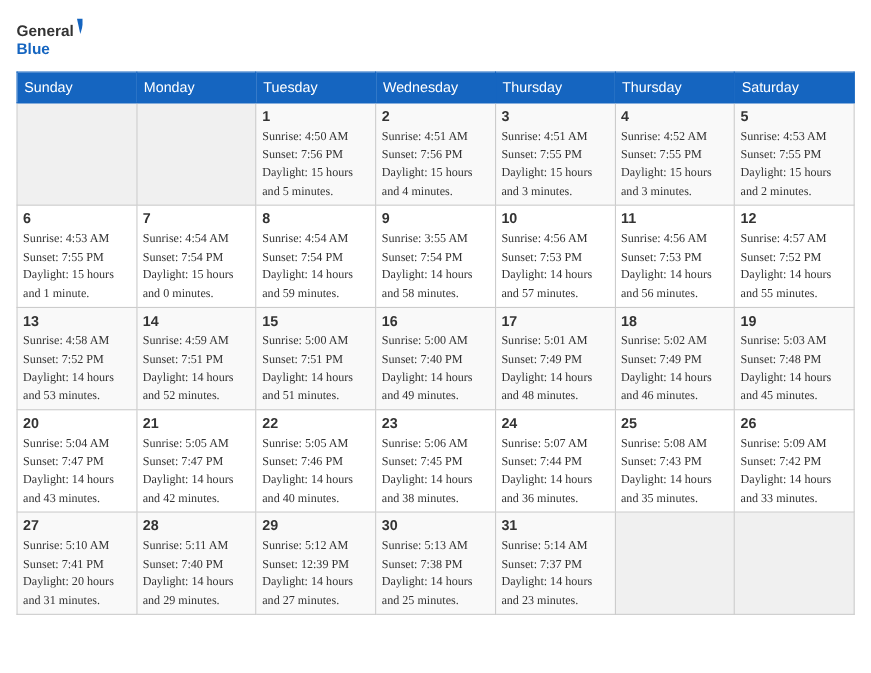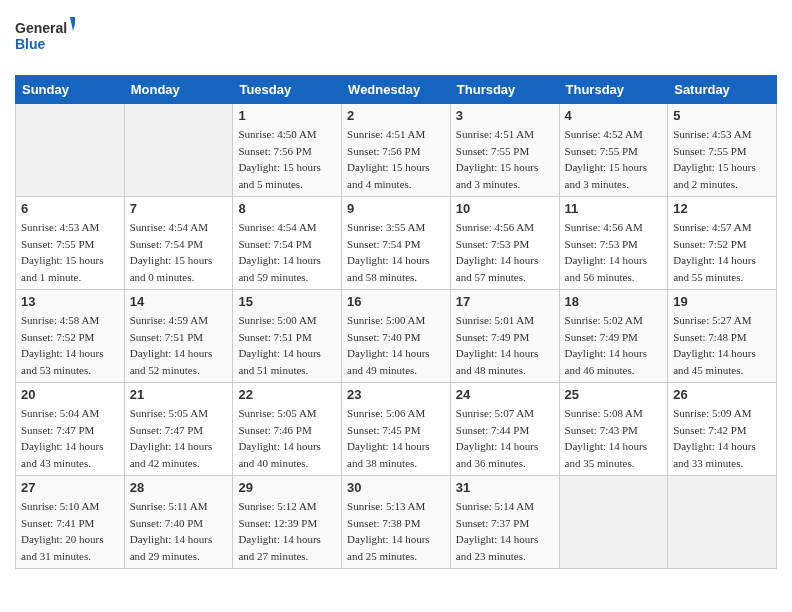--- a/index.html
+++ b/index.html
@@ -7,21 +7,21 @@
       font-family: Arial, sans-serif;
       background: #fff;
       width: 792px;
       min-height: 612px;
       padding: 15px;
     }
     .header {
       display: flex;
       justify-content: space-between;
       align-items: flex-end;
-      margin-bottom: 20px;
+      margin-bottom: 10px;
     }
     .logo {
       display: flex;
       align-items: center;
       gap: 4px;
     }
     .title-block {
       text-align: right;
     }
     .month-title {
@@ -37,21 +37,21 @@
       width: 100%;
       border-collapse: collapse;
       table-layout: fixed;
     }
     thead tr th {
       background-color: #1565c0;
       color: #fff;
       text-align: left;
       padding: 6px 6px;
       font-size: 13px;
-      font-weight: bold;
+      font-weight: normal;
       border: 1px solid #1565c0;
     }
     tbody tr td {
       border: 1px solid #ccc;
       vertical-align: top;
       padding: 4px 5px;
       font-size: 11px;
       color: #333;
       height: 90px;
     }
@@ -253,21 +253,21 @@
           <span class="day-number">18</span>
         <div class="day-details">
           <span>Sunrise: 5:02 AM</span><br>
           <span>Sunset: 7:49 PM</span><br>
           <span>Daylight: 14 hours and 46 minutes.</span>
         </div>
         </td>
         <td>
           <span class="day-number">19</span>
         <div class="day-details">
-          <span>Sunrise: 5:27 AM</span><br>
+          <span>Sunrise: 5:03 AM</span><br>
           <span>Sunset: 7:48 PM</span><br>
           <span>Daylight: 14 hours and 45 minutes.</span>
         </div>
         </td>
       </tr>
       <tr>
         <td>
           <span class="day-number">20</span>
         <div class="day-details">
           <span>Sunrise: 5:04 AM</span><br>

